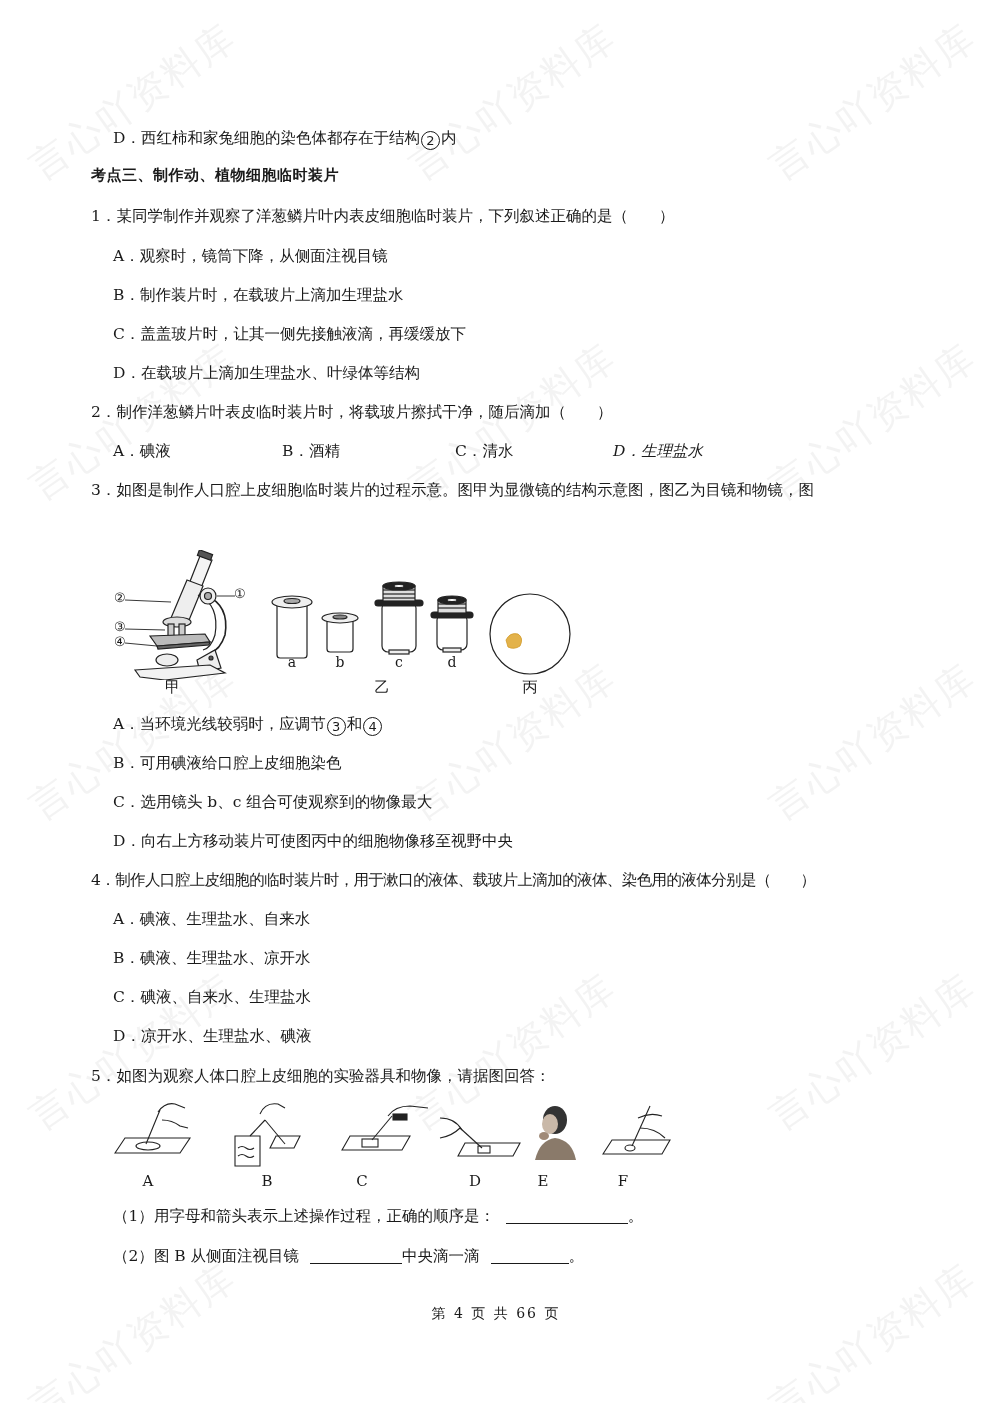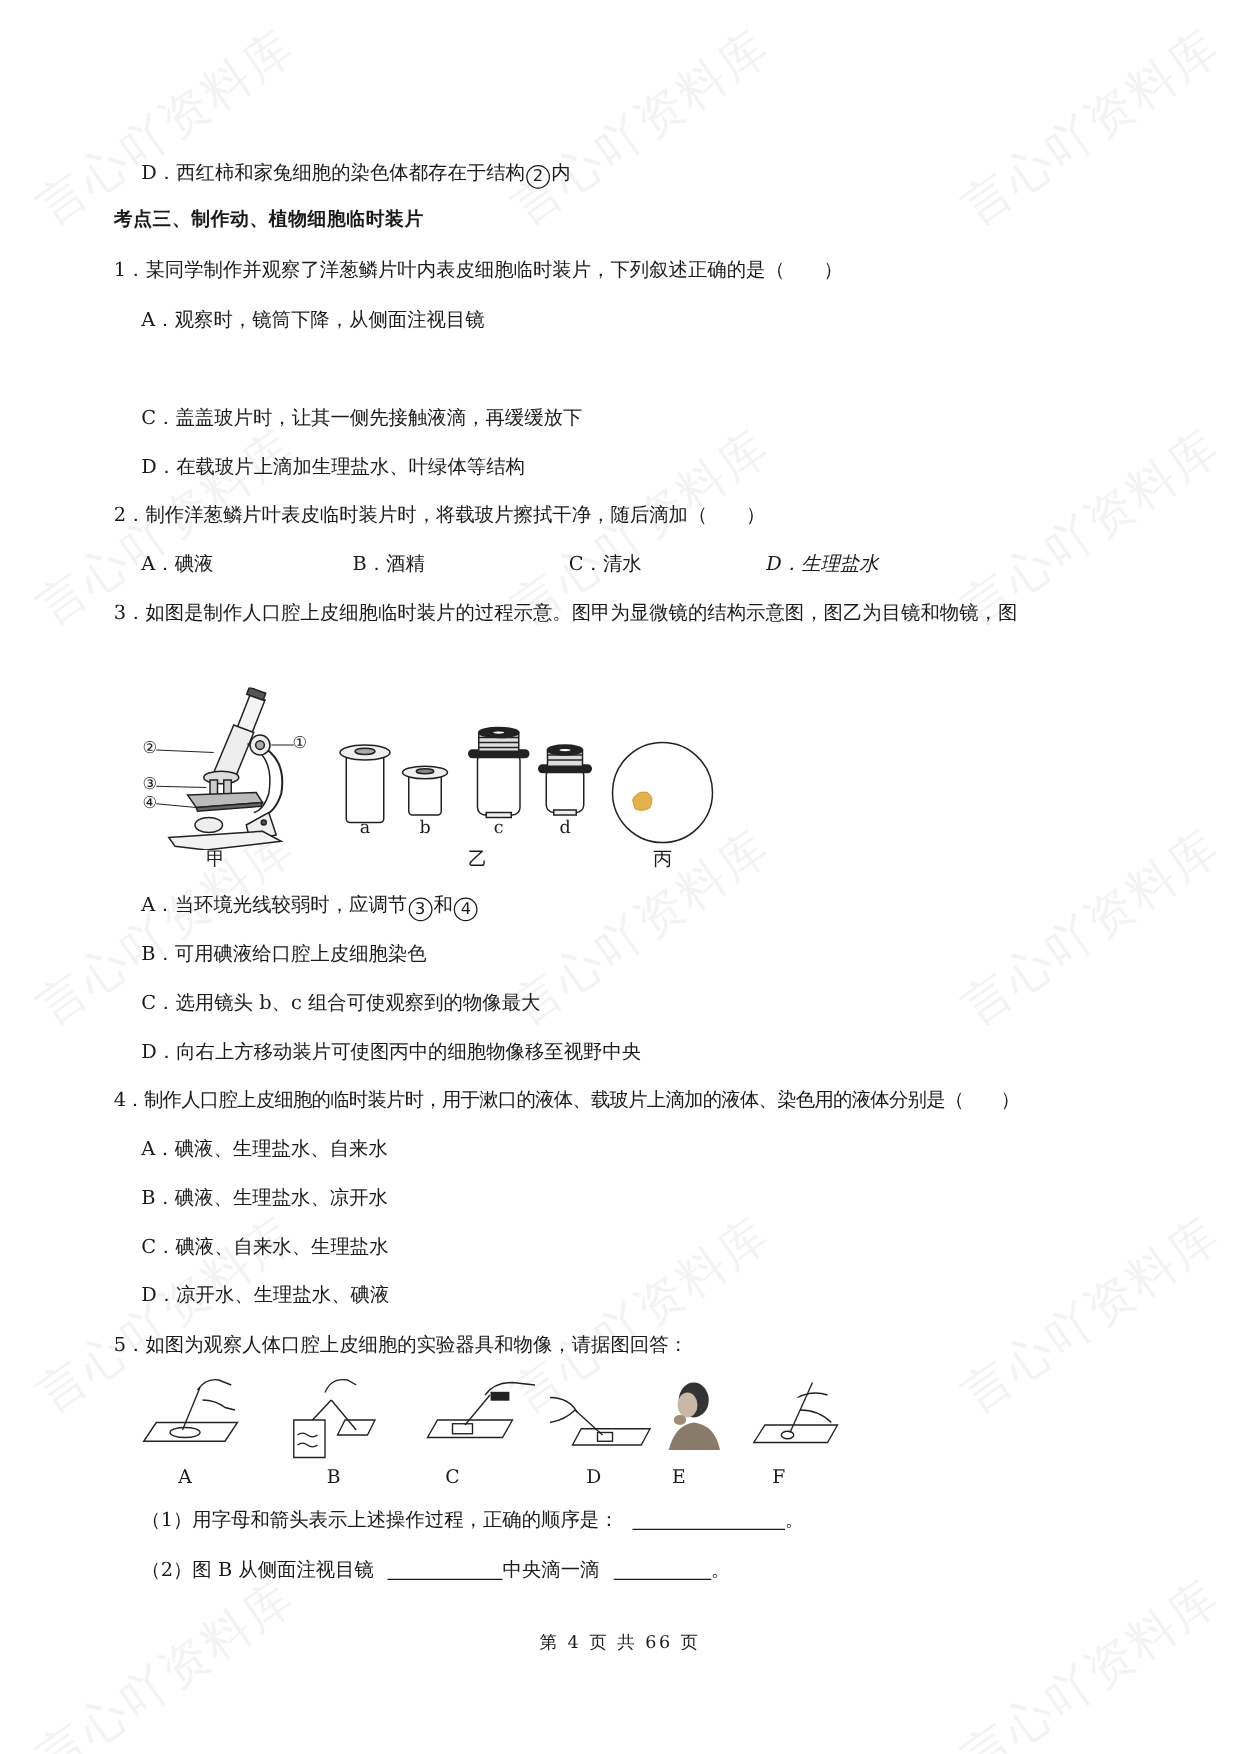--- a/index.html
+++ b/index.html
@@ -60,20 +60,21 @@
   <div class="line" style="left:113px;top:128px;">
     <span>D．</span><span>西红柿和家兔细胞的染色体都存在于结构</span><span class="circ">2</span><span>内</span>
   </div>
 
   <div class="section-title">考点三、制作动、植物细胞临时装片</div>
 
   <div class="line" style="left:91px;top:206px;">
     <span>1．</span><span>某同学制作并观察了洋葱鳞片叶内表皮细胞临时装片，下列叙述正确的是（　　）</span>
   </div>
   <div class="line" style="left:113px;top:246px;"><span>A．</span><span>观察时，镜筒下降，从侧面注视目镜</span></div>
+  <div class="line" style="left:113px;top:285px;"><span>B．</span><span>制作装片时，在载玻片上滴加生理盐水</span></div>
   <div class="line" style="left:113px;top:324px;"><span>C．</span><span>盖盖玻片时，让其一侧先接触液滴，再缓缓放下</span></div>
   <div class="line" style="left:113px;top:363px;"><span>D．</span><span>在载玻片上滴加生理盐水、叶绿体等结构</span></div>
 
   <div class="line" style="left:91px;top:402px;">
     <span>2．</span><span>制作洋葱鳞片叶表皮临时装片时，将载玻片擦拭干净，随后滴加（　　）</span>
   </div>
   <div class="line" style="left:113px;top:441px;">
     <span class="opt" style="position:absolute;left:0;"><span>A．</span><span>碘液</span></span>
     <span class="opt" style="position:absolute;left:169px;"><span>B．</span><span>酒精</span></span>
     <span class="opt" style="position:absolute;left:342px;"><span>C．</span><span>清水</span></span>

